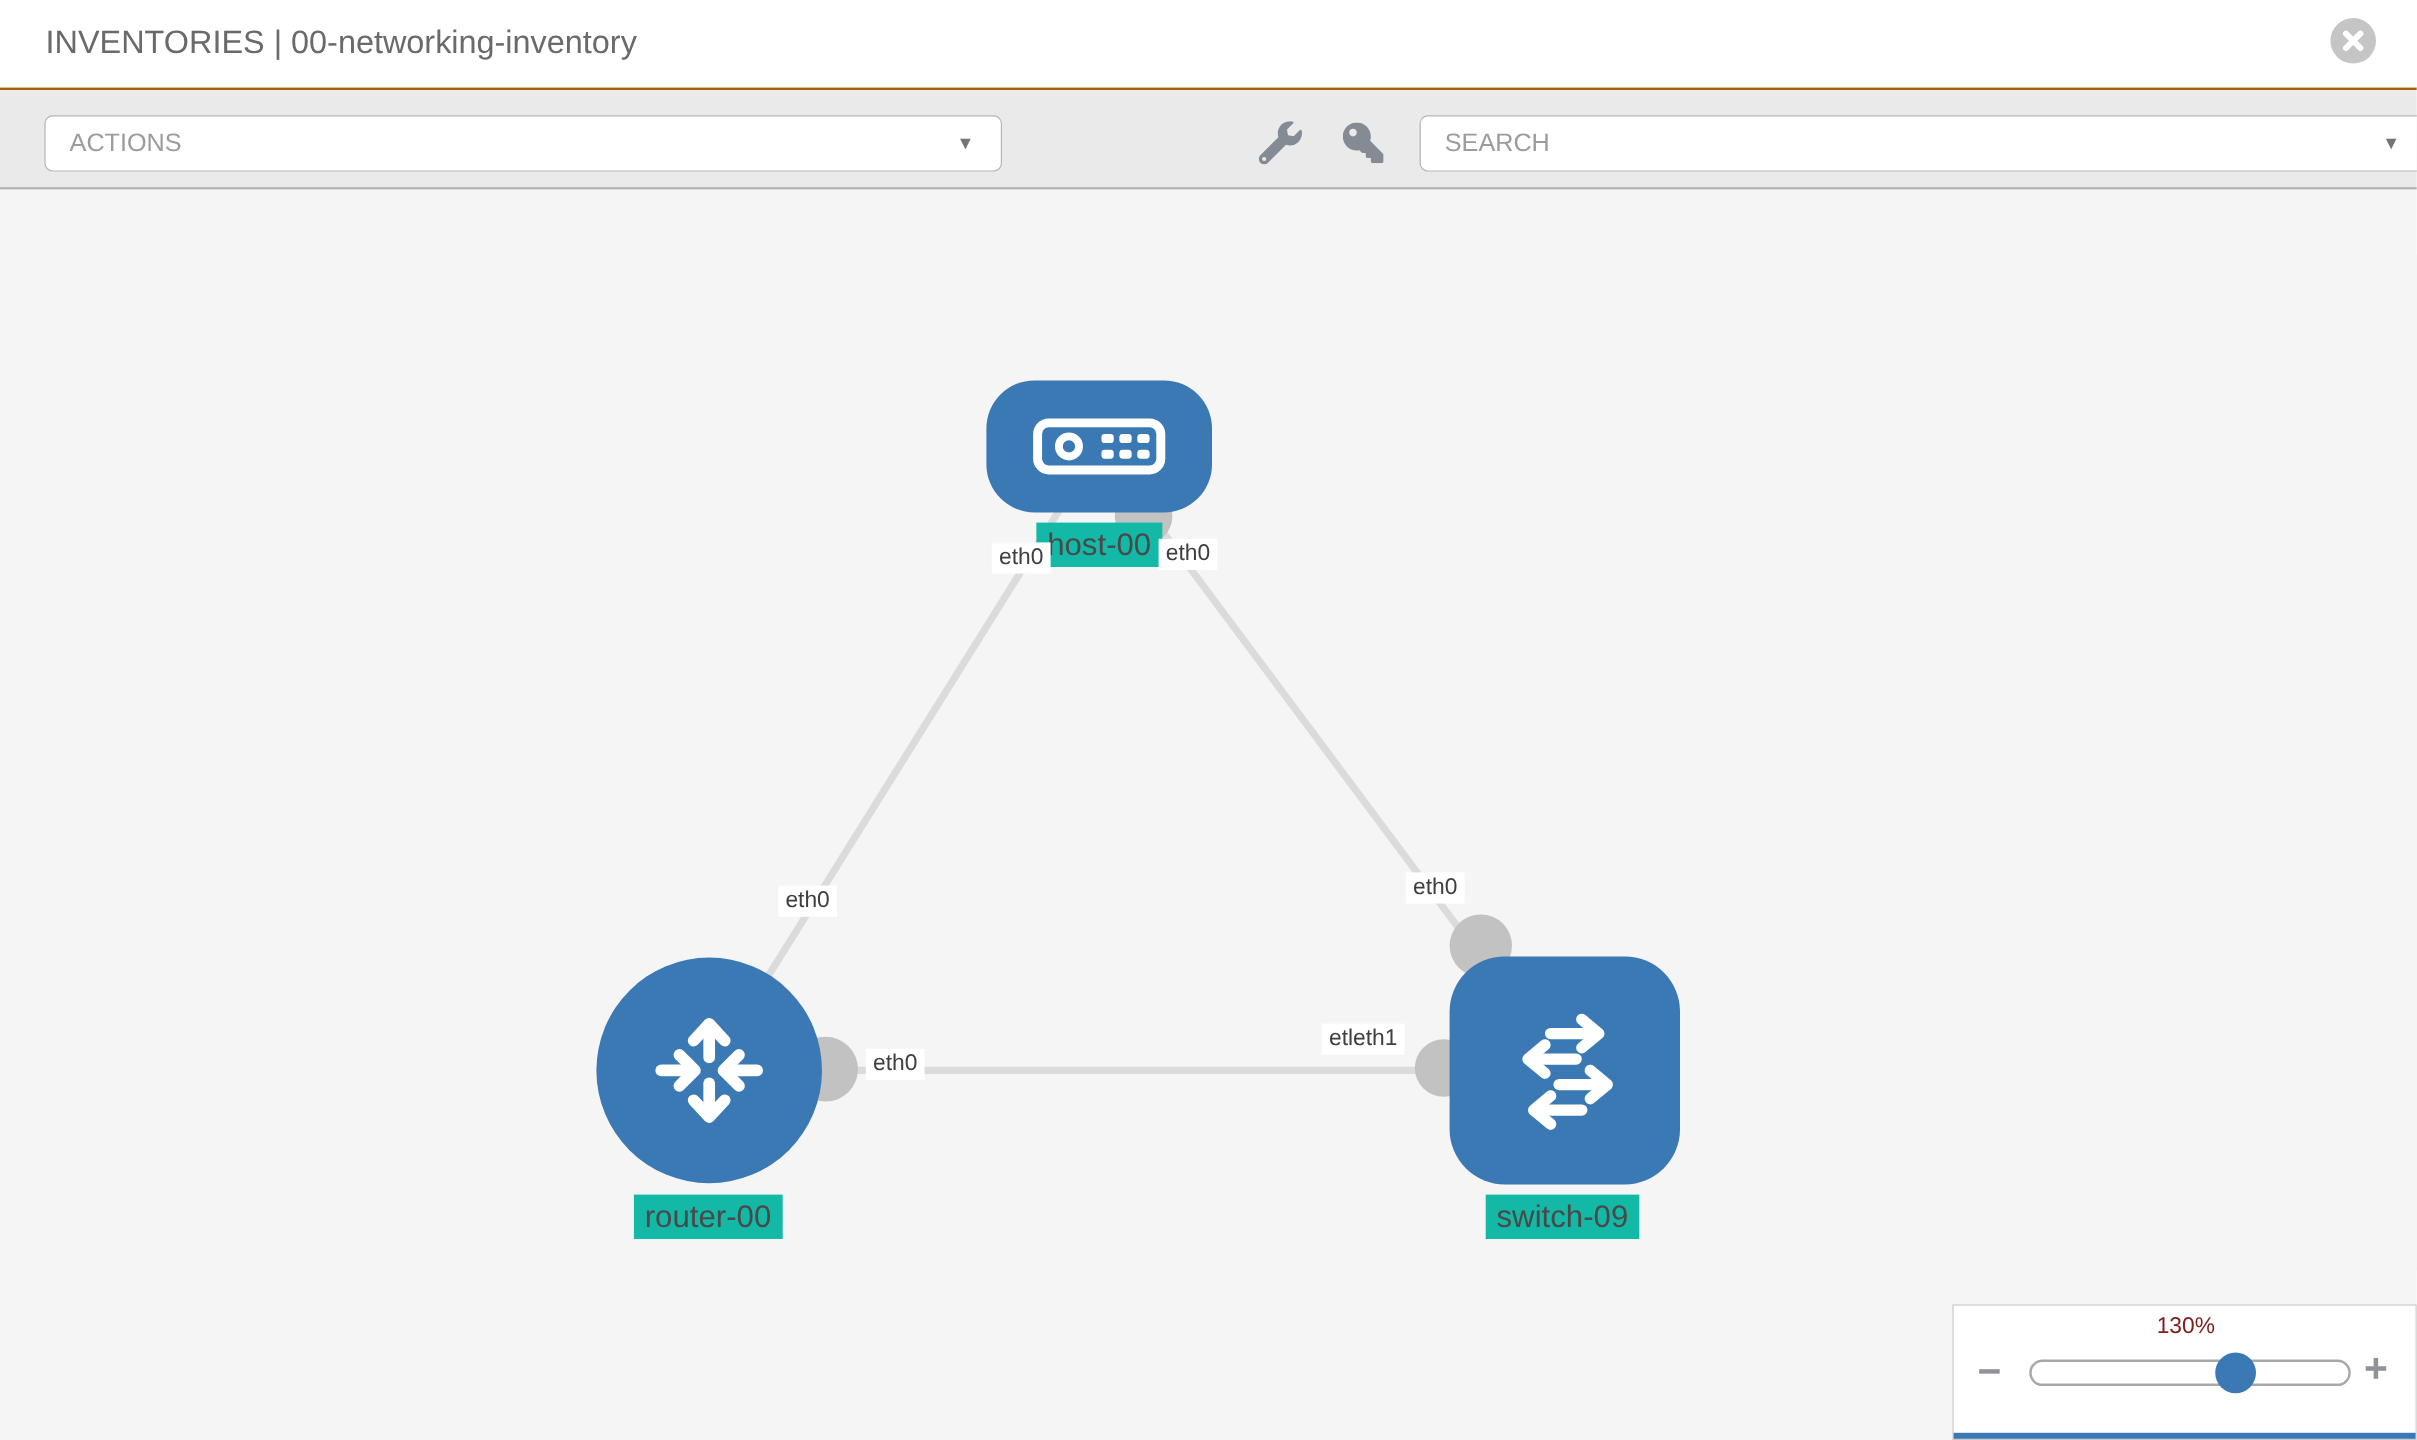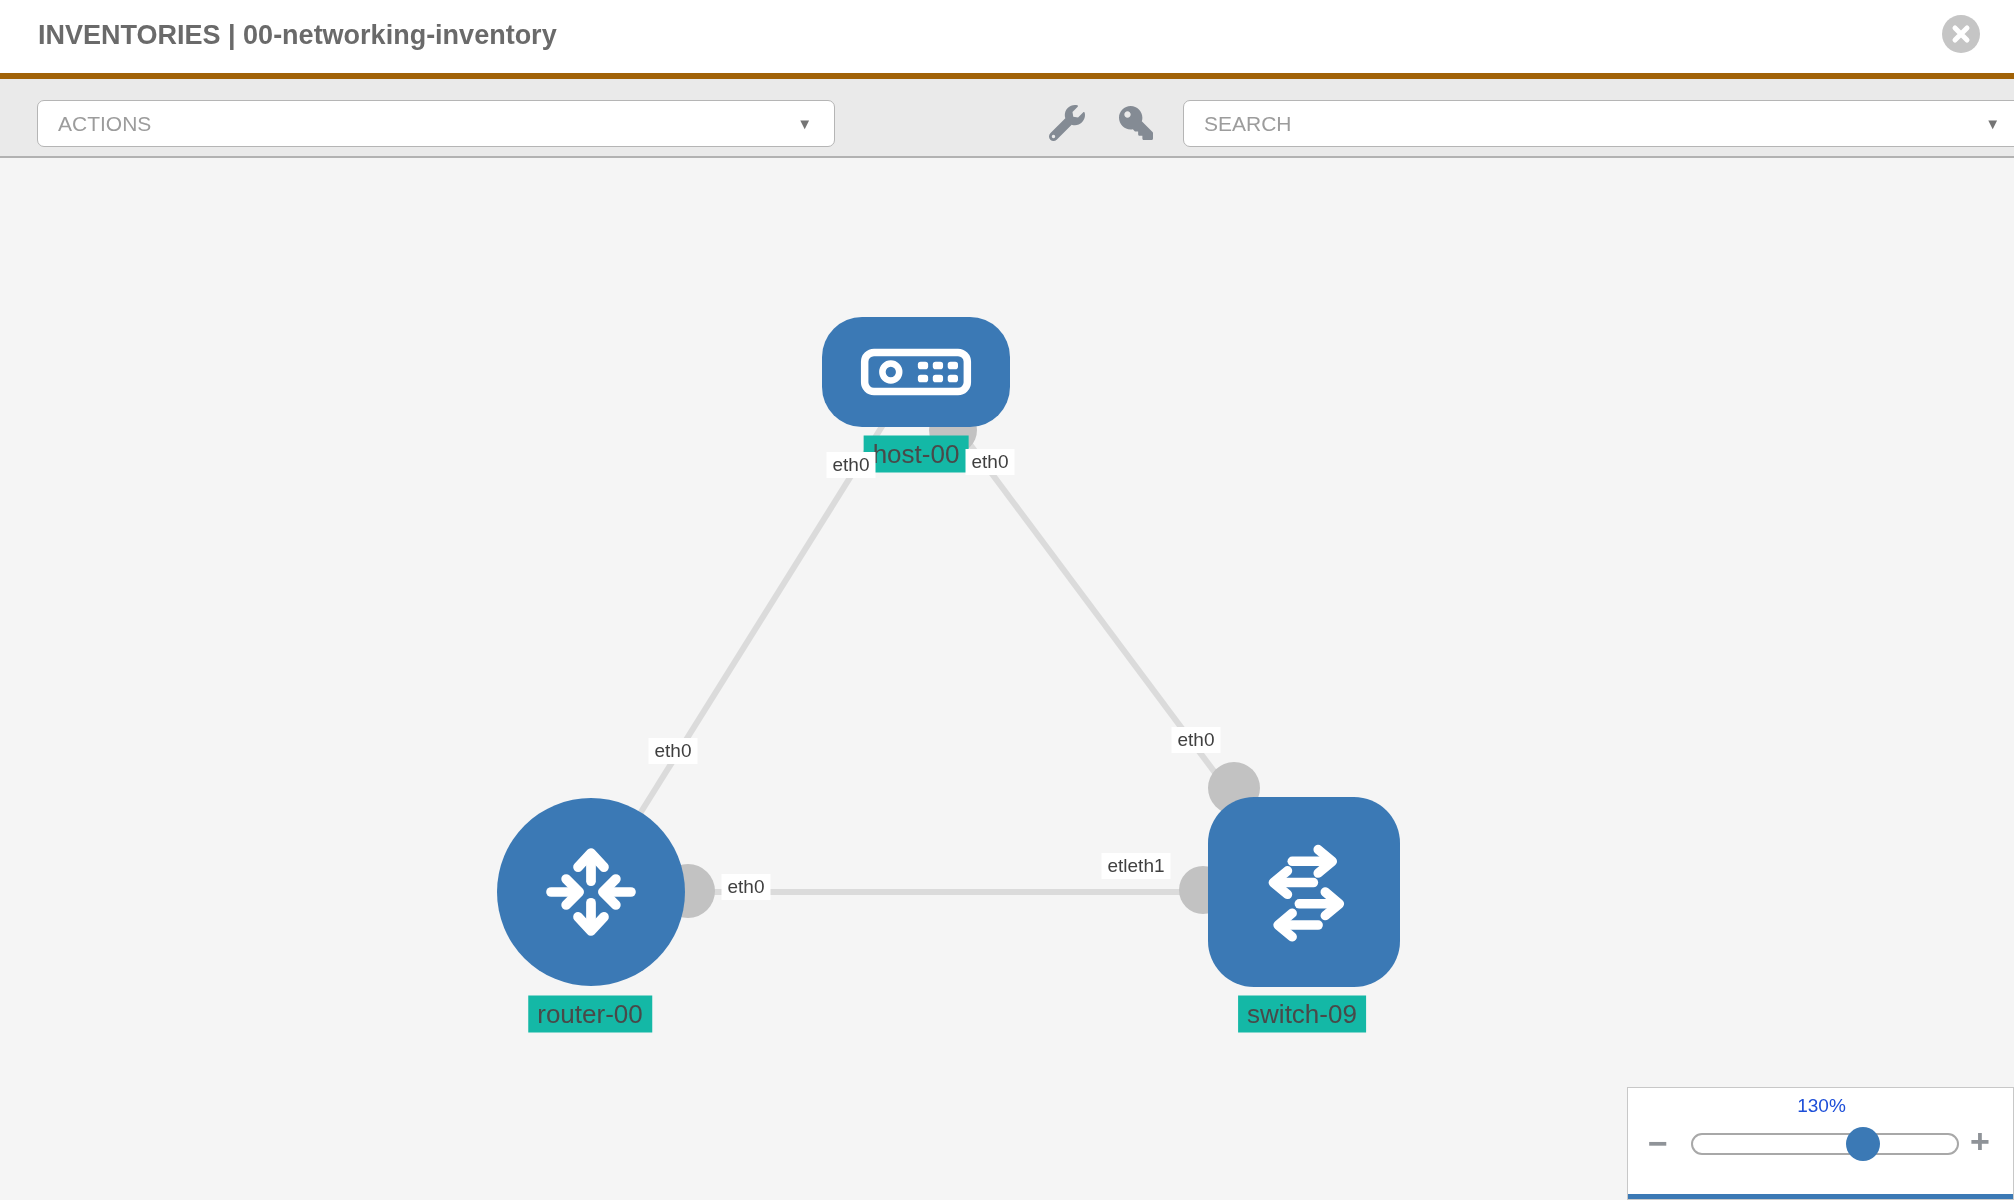--- a/index.html
+++ b/index.html
@@ -2,27 +2,27 @@
 <html><head>
 <meta charset="utf-8">
 <style>
   * { margin:0; padding:0; box-sizing:border-box; }
   html,body { width:2014px; height:1200px; overflow:hidden; background:#fff;
               font-family:"Liberation Sans","DejaVu Sans",sans-serif; }
   .page { position:relative; width:2014px; height:1200px; }
 
   
   .header { position:absolute; left:0; top:0; width:2014px; height:73px; background:#ffffff; }
-  .page-title { position:absolute; left:38px; top:20px; font-size:27px; font-weight:bold; color:#6a6a6a; }
+  .page-title { position:absolute; left:38px; top:20px; font-size:27px; font-weight:normal; color:#6a6a6a; }
   .close-btn { position:absolute; left:1942px; top:15px; width:38px; height:38px; border-radius:50%;
                background:#c5c5c5; border:none; cursor:pointer; display:flex; align-items:center; justify-content:center; }
 
   
   .toolbar { position:absolute; left:0; top:73px; width:2014px; height:85px; background:#eaeaea;
-             border-top:6px solid #a16207; border-bottom:2px solid #b2b2b2; }
+             border-top:2px solid #a16207; border-bottom:2px solid #b2b2b2; }
   .select-box { position:absolute; top:21px; height:47px; background:#fff; border:1px solid #b5b5b5;
                 border-radius:7px; display:flex; align-items:center; cursor:pointer; }
   .select-box.actions { left:37px;  width:798px; }
   .select-box.search  { left:1183px; width:840px; }
   .select-label { margin-left:20px; font-size:21px; color:#9c9c9c; flex:1; }
   .chevron { margin-right:22px; font-size:15px; color:#757575; }
   .tool-icon-btn { position:absolute; top:22px; width:44px; height:44px; background:transparent; border:none;
                    cursor:pointer; display:flex; align-items:center; justify-content:center; }
   .tool-icon-btn.wrench { left:1045px; }
   .tool-icon-btn.key    { left:1114px; }
@@ -37,21 +37,21 @@
   .node.switch { left:1208px; top:639px; width:192px; height:190px; border-radius:46px; }
 
   .nlabel { position:absolute; transform:translate(-50%,-50%); background:#14b8a6; color:#494949;
             font-size:26px; padding:3px 9px; white-space:nowrap; }
   .iface  { position:absolute; transform:translate(-50%,-50%); background:#ffffff; color:#3f3f3f;
             font-size:19px; padding:2px 6px; white-space:nowrap; }
 
   
   .zoom-panel { position:absolute; left:1627px; top:1087px; width:387px; height:113px; background:#ffffff;
                 border:1px solid #c8c8c8; }
-  .zoom-level { position:absolute; left:0; top:7px; width:387px; text-align:center; font-size:19px; color:#1d4ed8; }
+  .zoom-level { position:absolute; left:0; top:7px; width:387px; text-align:center; font-size:19px; color:#7f1d1d; }
   .zoom-btn { position:absolute; background:none; border:none; color:#8f9398; font-size:34px; font-weight:bold;
               line-height:34px; cursor:pointer; }
   .zoom-btn.minus { left:20px;  top:38px; }
   .zoom-btn.plus  { left:342px; top:36px; }
   .zoom-track { position:absolute; left:63px; top:45px; width:268px; height:22px; background:#fff;
                 border:2px solid #a8a8a8; border-radius:12px; cursor:pointer; }
   .zoom-thumb { position:absolute; left:218px; top:39px; width:34px; height:34px; border-radius:50%;
                 background:#3b79b5; cursor:grab; }
   .zoom-strip { position:absolute; left:0; bottom:0; width:100%; height:5px; background:#3b79b5; }
 </style>

